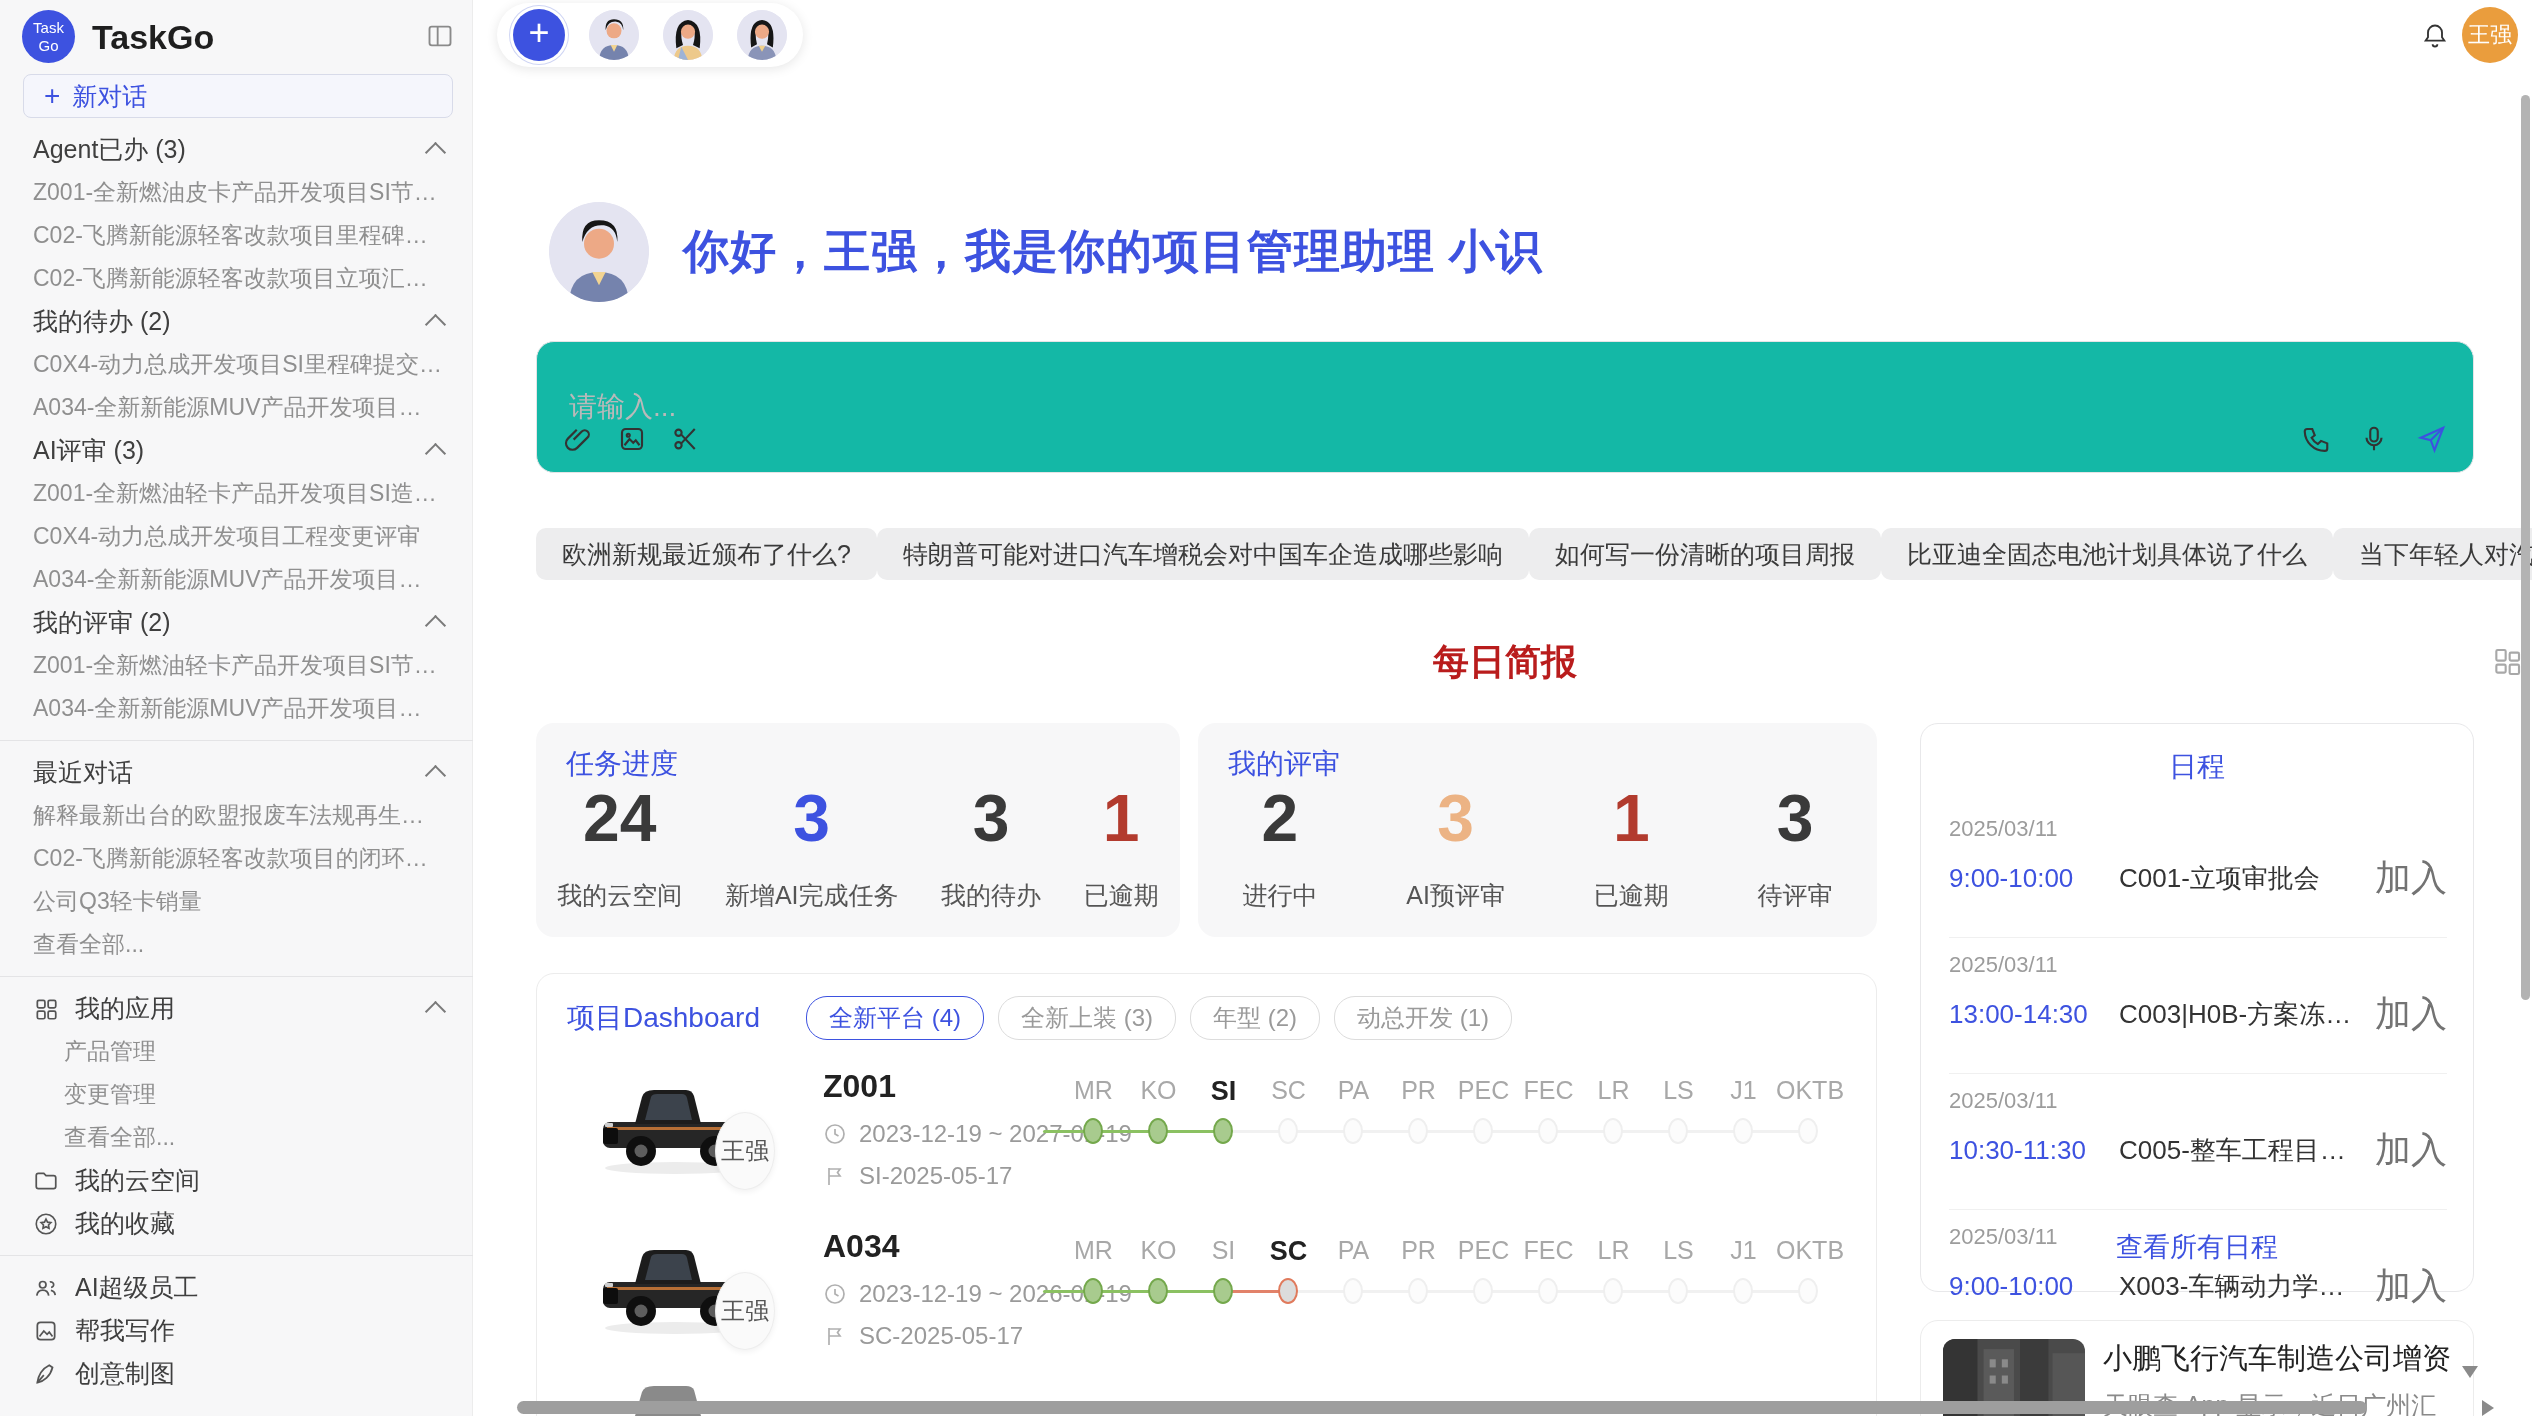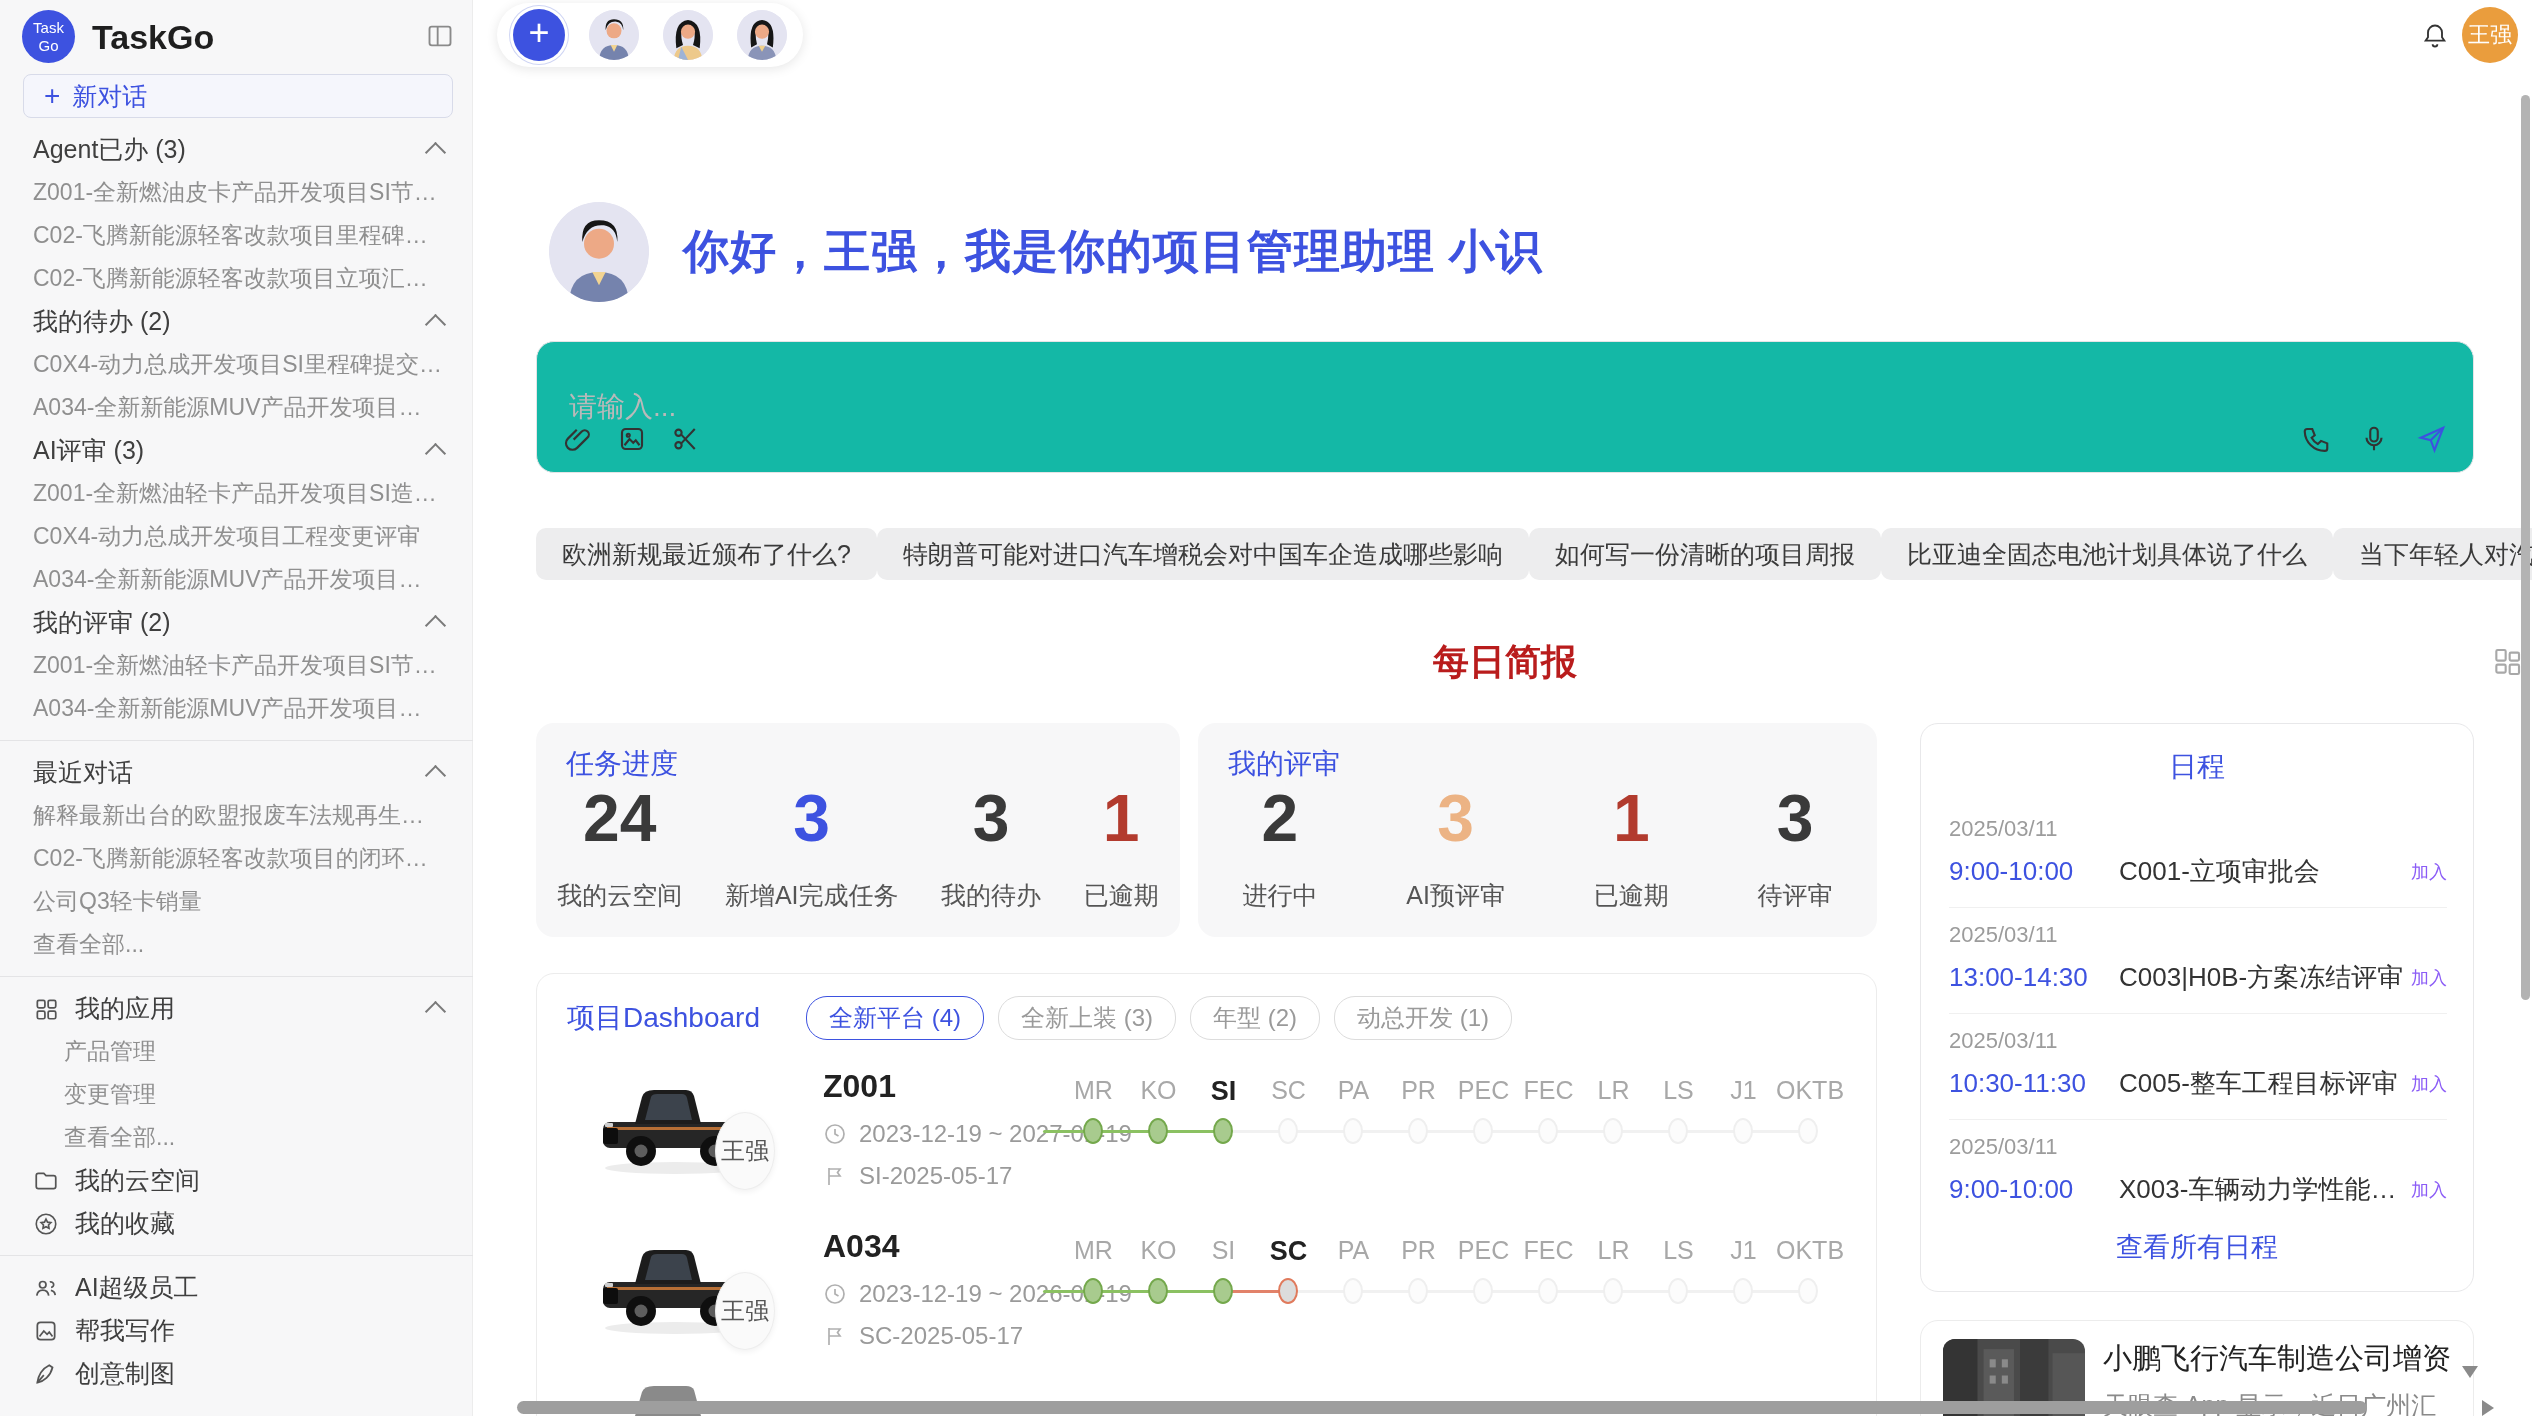--- a/index.html
+++ b/index.html
@@ -99,27 +99,27 @@
   .seg.green{background:#8bc162}.seg.lite{background:#f1f1f1}.seg.red{background:#e2826a}
   .dot{position:absolute;top:1px;width:20px;height:26px;border-radius:50%;box-sizing:border-box;background:#fff}
   .dot.done{background:#a8cb8e;border:2px solid #74a84c}
   .dot.todo{background:#fcfcfc;border:2px solid #efefef}
   .dot.over{background:#dcdcdc;border:2px solid #e07a5c}
   
   .sched-card{position:absolute;left:1447px;top:723px;width:554px;height:569px;box-sizing:border-box;
               border:1.5px solid #e8e8ea;border-radius:18px;background:#fff}
   .sched-title{position:absolute;top:24px;left:0;width:100%;text-align:center;font-size:28px;color:#3d52e0}
   .sched-list{position:absolute;left:28px;top:78px;width:498px}
-  .sched-item{padding:14px 0 18px 0;border-bottom:1px solid #f0f0f0}
+  .sched-item{padding:14px 0 34px 0;border-bottom:1px solid #f0f0f0}
   .sched-item:last-child{border-bottom:none}
   .s-date{font-size:22px;color:#9c9c9c;margin-bottom:12px}
   .s-line{display:flex;align-items:center}
   .s-time{width:170px;font-size:26px;color:#3d52e0;font-weight:500}
   .s-title{flex:1;font-size:26px;color:#333;white-space:nowrap;overflow:hidden;text-overflow:ellipsis}
-  .s-join{font-size:18px;color:#8b5cf6;cursor:pointer;margin-left:6px}
+  .s-join{font-size:36px;color:#737373;cursor:pointer;margin-left:6px}
   .sched-all{position:absolute;bottom:26px;left:0;width:100%;text-align:center;font-size:27px;
              color:#3d52e0;cursor:pointer}
   
   .news-card{position:absolute;left:1447px;top:1320px;width:554px;height:230px;box-sizing:border-box;
              border:1.5px solid #ececec;border-radius:18px;background:#fff}
   .news-img{position:absolute;left:22px;top:18px;width:142px;height:190px;border-radius:12px;overflow:hidden}
   .news-title{position:absolute;left:182px;top:18px;width:350px;font-size:29px;font-weight:normal;color:#222}
   .news-text{position:absolute;left:182px;top:66px;width:350px;font-size:25px;color:#8a8a8a;line-height:1.5}
   
   .h-scroll{position:absolute;left:517px;top:1401px;width:1850px;height:13px;border-radius:7px;background:#9e9e9e}

